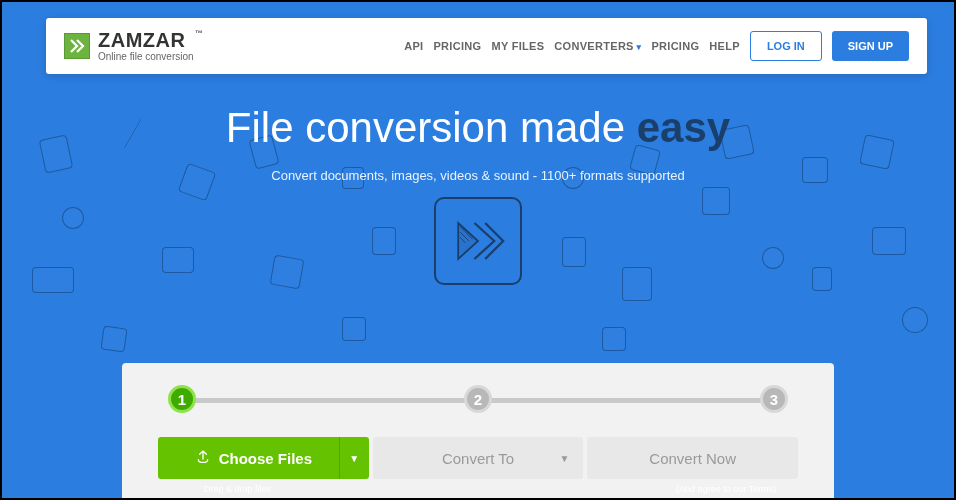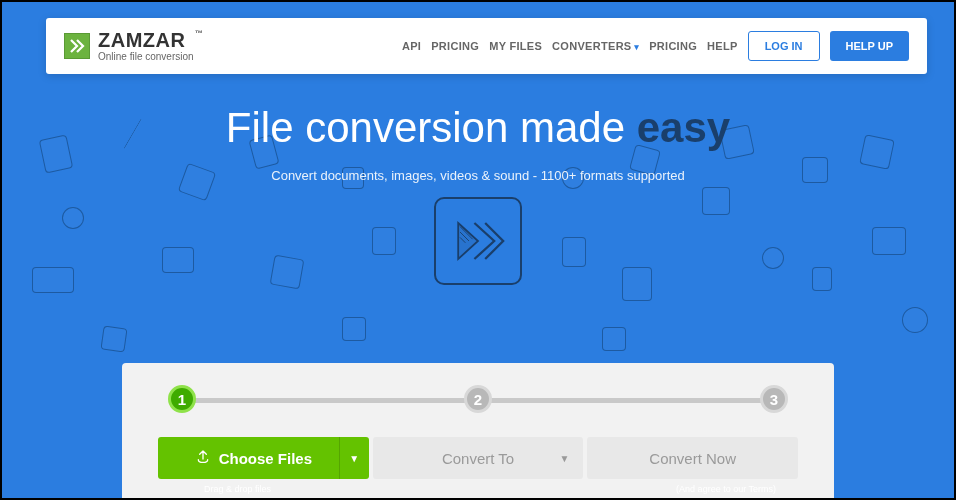--- a/index.html
+++ b/index.html
@@ -204,21 +204,21 @@
     </div>
   </div>
   <nav class="nav">
     <a>API</a>
     <a>PRICING</a>
     <a>MY FILES</a>
     <a class="dd">CONVERTERS</a>
     <a>PRICING</a>
     <a>HELP</a>
     <button class="btn-login">LOG IN</button>
-    <button class="btn-signup">HELP UP</button>
+    <button class="btn-signup">SIGN UP</button>
   </nav>
 </div>
 
 <div class="hero">
   <h1 class="hero-title">
     <span>File conversion made </span><span class="easy">easy</span>
   </h1>
   <p class="hero-sub">Convert documents, images, videos &amp; sound - 1100+ formats supported</p>
 </div>
 

